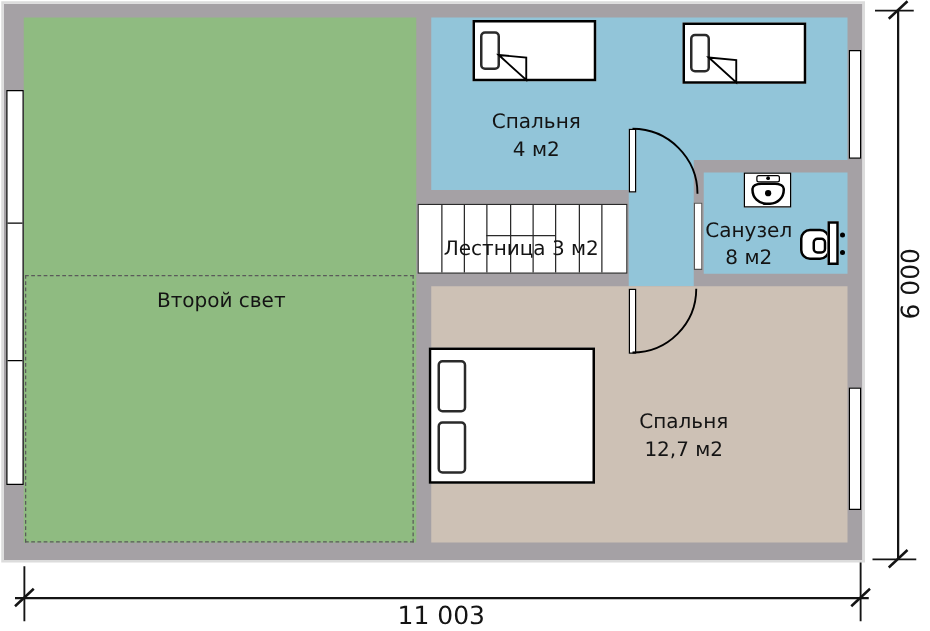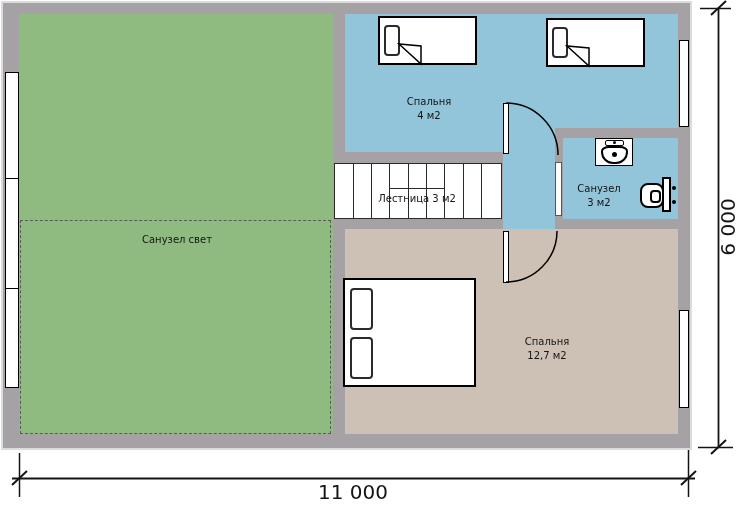--- a/index.html
+++ b/index.html
@@ -39,21 +39,21 @@
   #bed-double{left:343px;top:278px;width:133px;height:109px;}
   
   #sink-box{left:595px;top:138px;width:38px;height:28px;background:#fff;border:1px solid #000;}
   #sink-bowl{left:5px;top:7px;width:27px;height:18px;border:2px solid #000;border-radius:8px 8px 12px 12px/5px 5px 12px 12px;}
   #sink-lid{left:9px;top:1px;width:19px;height:6px;border:1px solid #000;border-radius:2px;}
   .dot{position:absolute;background:#000;border-radius:50%;}
   #toilet-bowl{left:640px;top:183px;width:24px;height:25px;background:#fff;border:2px solid #000;border-radius:8px;}
   #toilet-seat{left:8px;top:5px;width:11px;height:13px;border:2px solid #000;border-radius:4px;}
   #toilet-cistern{left:662px;top:177px;width:9px;height:35px;background:#fff;border:2px solid #000;}
   
-  .label{position:absolute;color:#141414;font-size:10px;line-height:1.35;text-align:center;
+  .label{position:absolute;color:#141414;font-size:16px;line-height:1.35;text-align:center;
          white-space:nowrap;transform:translate(-50%,-50%);}
   .dim-text{position:absolute;color:#141414;font-size:20px;white-space:nowrap;
             transform:translate(-50%,-50%);}
   #dim-height-text{transform:translate(-50%,-50%) rotate(-90deg);}
   svg.overlay{position:absolute;left:0;top:0;pointer-events:none;}
 </style>
 </head>
 <body>
 
 <div id="canvas">
@@ -127,31 +127,31 @@
     <line x1="12" y1="485" x2="27" y2="471" stroke="#141414" stroke-width="2"></line>
     <line x1="681" y1="485" x2="696" y2="471" stroke="#141414" stroke-width="2"></line>
 
     <line x1="718.5" y1="8" x2="718.5" y2="447" stroke="#141414" stroke-width="1.8"></line>
     <line x1="700" y1="8.5" x2="731" y2="8.5" stroke="#141414" stroke-width="1.5"></line>
     <line x1="698" y1="447.5" x2="733" y2="447.5" stroke="#141414" stroke-width="1.5"></line>
     <line x1="711" y1="15" x2="726" y2="1" stroke="#141414" stroke-width="2"></line>
     <line x1="711" y1="454" x2="726" y2="440" stroke="#141414" stroke-width="2"></line>
   </svg>
 
-  <div class="label" style="left:177px;top:240px;">Санузел свет</div>
+  <div class="label" style="left:177px;top:240px;">Второй свет</div>
   <div class="label" style="left:429px;top:108px;">
     <div>Спальня</div>
     <div>4 м2</div>
   </div>
   <div class="label" style="left:417px;top:199px;">Лестница 3 м2</div>
   <div class="label" style="left:599px;top:195px;">
     <div>Санузел</div>
-    <div>3 м2</div>
+    <div>8 м2</div>
   </div>
   <div class="label" style="left:547px;top:348px;">
     <div>Спальня</div>
     <div>12,7 м2</div>
   </div>
 
-  <div class="dim-text" id="dim-width-text" style="left:353px;top:492px;">11 000</div>
+  <div class="dim-text" id="dim-width-text" style="left:353px;top:492px;">11 003</div>
   <div class="dim-text" id="dim-height-text" style="left:728px;top:227px;">6 000</div>
 
 </div>
 
 </body></html>

